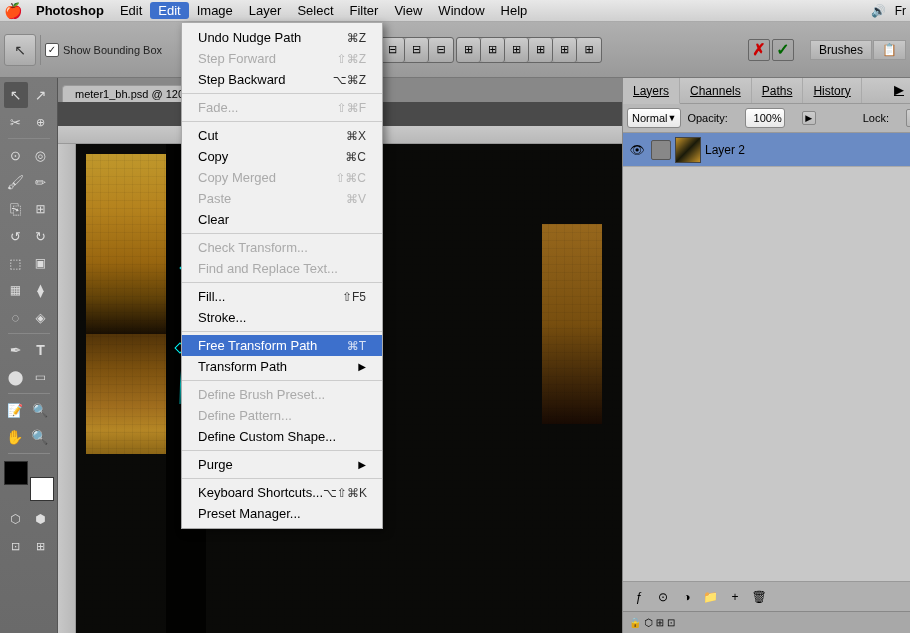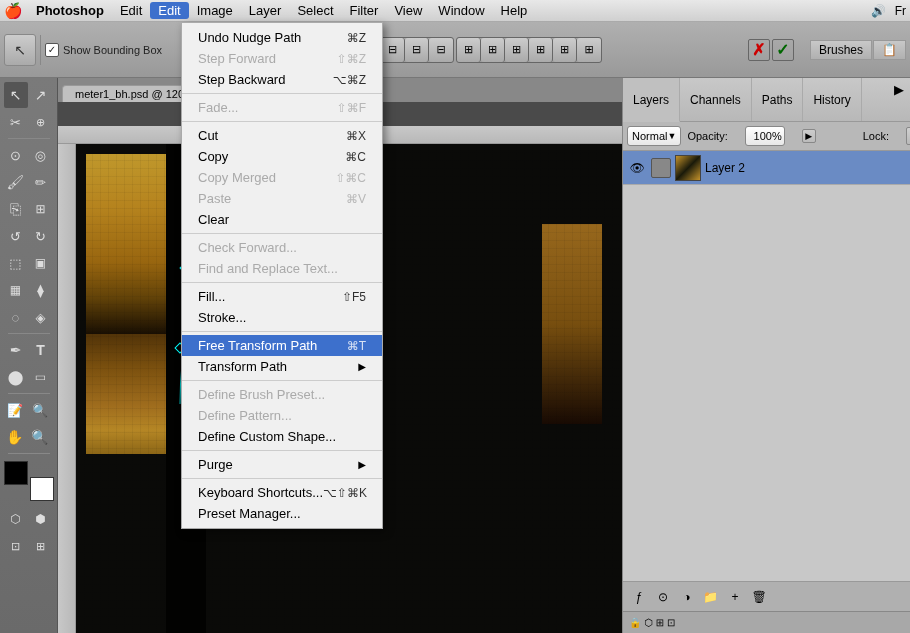--- a/index.html
+++ b/index.html
@@ -205,21 +205,22 @@
       background: #c0c0c0;
       border-left: 1px solid #888;
       display: flex;
       flex-direction: column;
       flex-shrink: 0;
     }
     .panel-tabs {
       display: flex;
       background: linear-gradient(to bottom, #c8c8c8, #b8b8b8);
       border-bottom: 1px solid #999;
-      height: 44px;
+      height: 26px;
+      text-decoration: underline;
     }
     .panel-tab {
       padding: 4px 10px;
       font-size: 12px;
       cursor: pointer;
       border-right: 1px solid #aaa;
       display: flex;
       align-items: center;
       white-space: nowrap;
     }
@@ -752,21 +753,21 @@
   </div>
   <div class="menu-item disabled">
     <span>Paste</span>
     <span class="menu-shortcut">⌘V</span>
   </div>
   <div class="menu-item">
     <span>Clear</span>
   </div>
   <div class="menu-separator"></div>
   <div class="menu-item disabled">
-    <span>Check Forward...</span>
+    <span>Check Transform...</span>
   </div>
   <div class="menu-item disabled">
     <span>Find and Replace Text...</span>
   </div>
   <div class="menu-separator"></div>
   <div class="menu-item">
     <span>Fill...</span>
     <span class="menu-shortcut">⇧F5</span>
   </div>
   <div class="menu-item">

